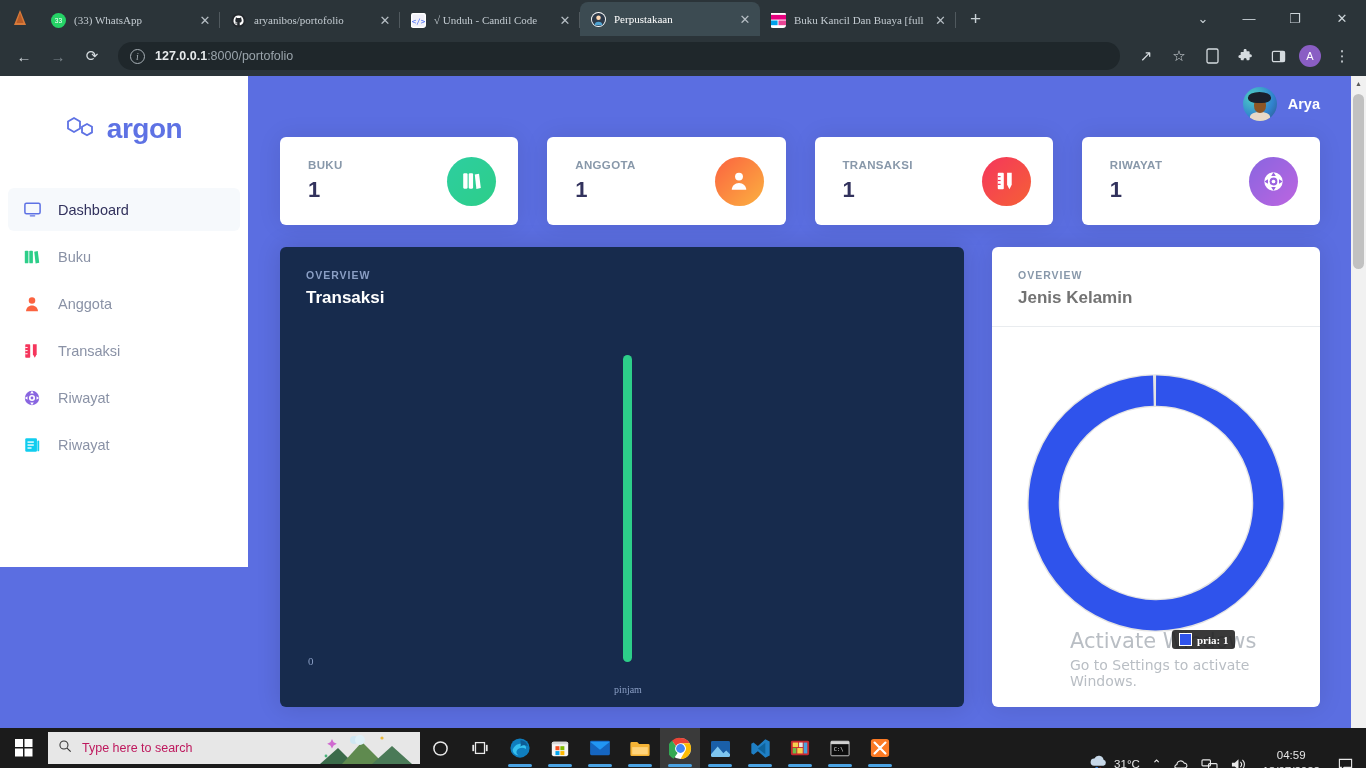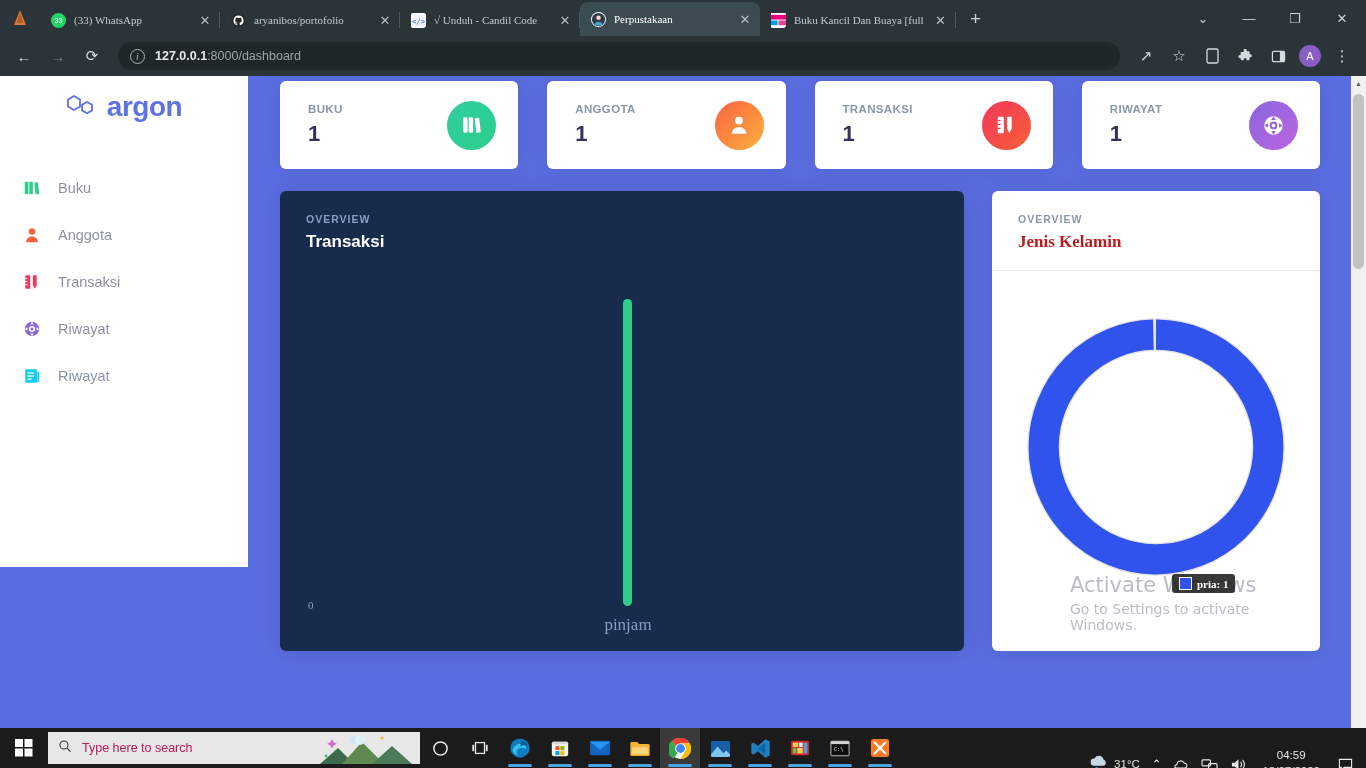--- a/index.html
+++ b/index.html
@@ -104,21 +104,21 @@
 
   
   .page {
     width: 1366px; height: 692px; display: flex;
     position: relative; overflow: hidden;
   }
 
   
   .sidebar {
     width: 248px; flex: 0 0 248px; background: #fff;
-    height: 491px;
+    padding-top: 22px; height: 491px;
   }
   .logo-row {
     display: flex; align-items: center; justify-content: center;
     gap: 9px; height: 62px;
   }
   .logo-text {
     font-size: 28px; font-weight: bold; color: #5e72e4;
     letter-spacing: -0.5px;
   }
   .nav { margin-top: 28px; padding: 0 8px; }
@@ -213,36 +213,36 @@
   .card-head { padding: 22px 26px 16px 26px; }
   .card-head.lt { border-bottom: 1px solid #e9ecef; padding-bottom: 18px; }
   .ov-label {
     font-size: 10.5px; font-weight: bold; letter-spacing: 1px;
     text-transform: uppercase;
   }
   .ov-label.dk { color: #8a9ec4; }
   .ov-label.lt { color: #8898aa; }
   .ov-title { font-size: 17px; font-weight: bold; margin-top: 7px; }
   .ov-title.dk { color: #fff; }
-  .ov-title.lt { color: #b91c1c; font-family: Liberation Serif, serif; }
+  .ov-title.lt { color: #737373; }
 
   .bar-plot { position: absolute; left: 0; top: 96px; right: 0; bottom: 0; }
   .bar-y0 {
     position: absolute; left: 28px; top: 312px;
     font-size: 11px; color: #8a9ec4;
     font-family: "Liberation Serif", serif;
   }
   .bar-shape {
     position: absolute; left: 343px; top: 12px;
     width: 9px; height: 307px;
     background: #2dce89; border-radius: 5px;
   }
   .bar-xlabel {
-    position: absolute; left: 306px; top: 328px; width: 84px;
-    text-align: center; font-size: 17px; color: #8a9ec4;
+    position: absolute; left: 306px; top: 341px; width: 84px;
+    text-align: center; font-size: 10px; color: #8a9ec4;
     font-family: "Liberation Serif", serif;
   }
 
   .donut-wrap {
     position: absolute; left: 0; right: 0; top: 96px; bottom: 0;
   }
   .donut {
     position: absolute; left: 50%; top: 160px;
     transform: translate(-50%,-50%);
     width: 274px; height: 274px;
@@ -406,21 +406,21 @@
       <div class="wc close-btn">✕</div>
     </div>
   </div>
 
   <div class="toolbar">
     <div class="tb-btn">←</div>
     <div class="tb-btn dim">→</div>
     <div class="tb-btn">⟳</div>
     <div class="omnibox">
       <span class="omni-info">i</span>
-      <span class="omni-url"><b>127.0.0.1</b><span>:8000/dashboard</span></span>
+      <span class="omni-url"><b>127.0.0.1</b><span>:8000/portofolio</span></span>
     </div>
     <div class="tb-right">
       <div class="tb-btn">↗</div>
       <div class="tb-btn">☆</div>
       <div class="tb-btn">
         <svg width="13" height="16" viewBox="0 0 13 16">
             <rect x="1" y="1" width="11" height="14" rx="1.5" stroke="#d5dbdf" fill="none" stroke-width="1.3"></rect>
           </svg>
       </div>
       <div class="tb-btn">
@@ -447,20 +447,29 @@
       <span>
         <svg width="32" height="26" viewBox="0 0 32 26">
           <path d="M8 4 L14 7.5 L14 14.5 L8 18 L2 14.5 L2 7.5 Z" fill="none" stroke="#5e72e4" stroke-width="1.8"></path>
           <path d="M21 10 L26 12.8 L26 18.4 L21 21.2 L16 18.4 L16 12.8 Z" fill="none" stroke="#5e72e4" stroke-width="1.8"></path>
         </svg>
       </span>
       <span class="logo-text">argon</span>
     </div>
 
     <div class="nav">
+      <div class="nav-item active">
+        <span class="nav-ico">
+          <svg width="19" height="19" viewBox="0 0 20 20">
+              <rect x="2" y="3.5" width="16" height="11" rx="1.6" fill="none" stroke="#5e72e4" stroke-width="1.6"></rect>
+              <rect x="7" y="16" width="6" height="1.4" rx="0.7" fill="#5e72e4"></rect>
+            </svg>
+        </span>
+        <span>Dashboard</span>
+      </div>
       <div class="nav-item">
         <span class="nav-ico">
           <svg width="18" height="18" viewBox="0 0 20 20">
               <rect x="2" y="3" width="4" height="14" rx="1" fill="#2dce89"></rect>
               <rect x="7" y="3" width="4" height="14" rx="1" fill="#2dce89"></rect>
               <path d="M12.5 4.2 L16.4 3.3 L18 16.3 L14 17.2 Z" fill="#2dce89"></path>
             </svg>
         </span>
         <span>Buku</span>
       </div>
@@ -506,20 +515,30 @@
               <rect x="5" y="12.6" width="4.5" height="1.5" fill="#fff"></rect>
             </svg>
         </span>
         <span>Riwayat</span>
       </div>
     </div>
   </div>
 
   <div class="main">
 
+    <div class="topbar">
+      <div class="user-chip">
+        <div class="user-av">
+          <div class="body"></div>
+            <div class="face"></div>
+            <div class="hat"></div>
+        </div>
+        <span class="user-name">Arya</span>
+      </div>
+    </div>
 
     <div class="stats-row">
       <div class="stat-card">
         <div>
           <div class="stat-label">BUKU</div>
           <div class="stat-value">1</div>
         </div>
         <div class="stat-ico ico-teal">
           <svg width="22" height="22" viewBox="0 0 20 20">
               <rect x="2" y="3" width="4" height="14" rx="1" fill="#fff"></rect>

